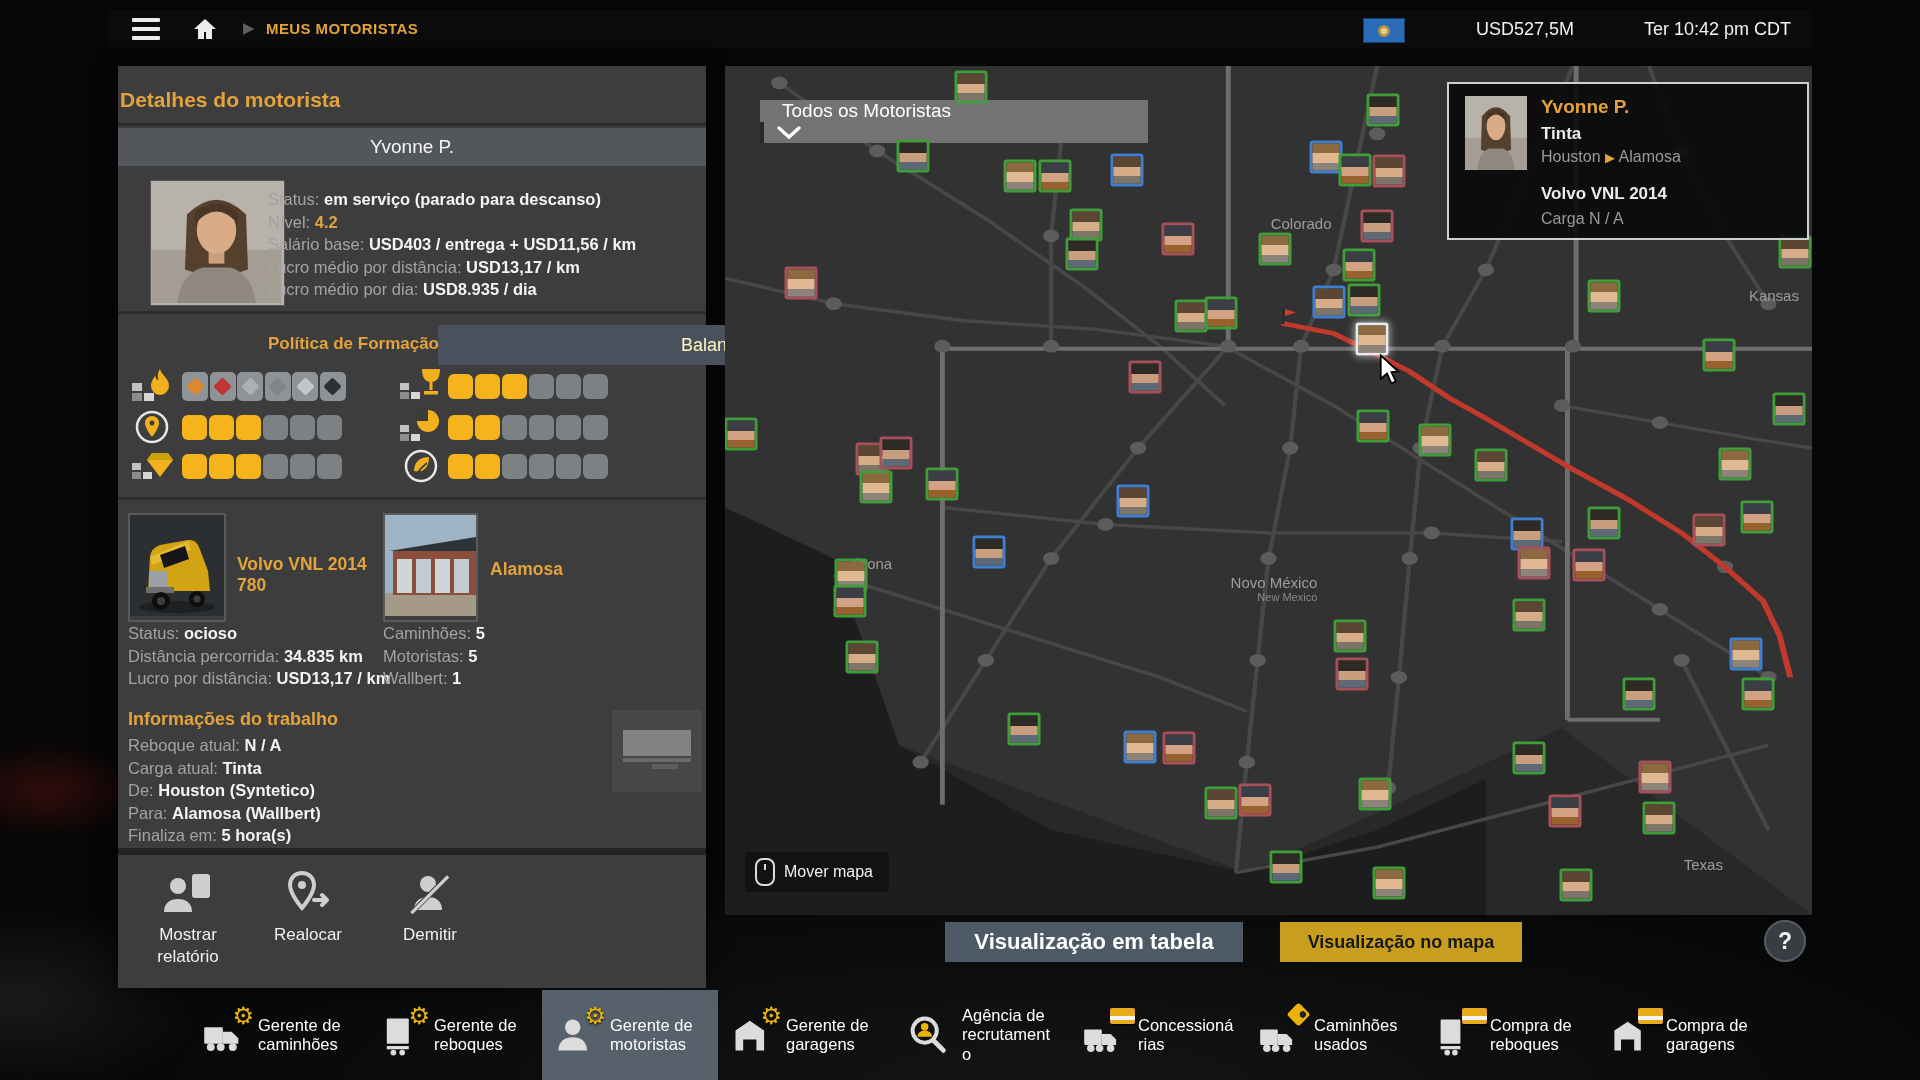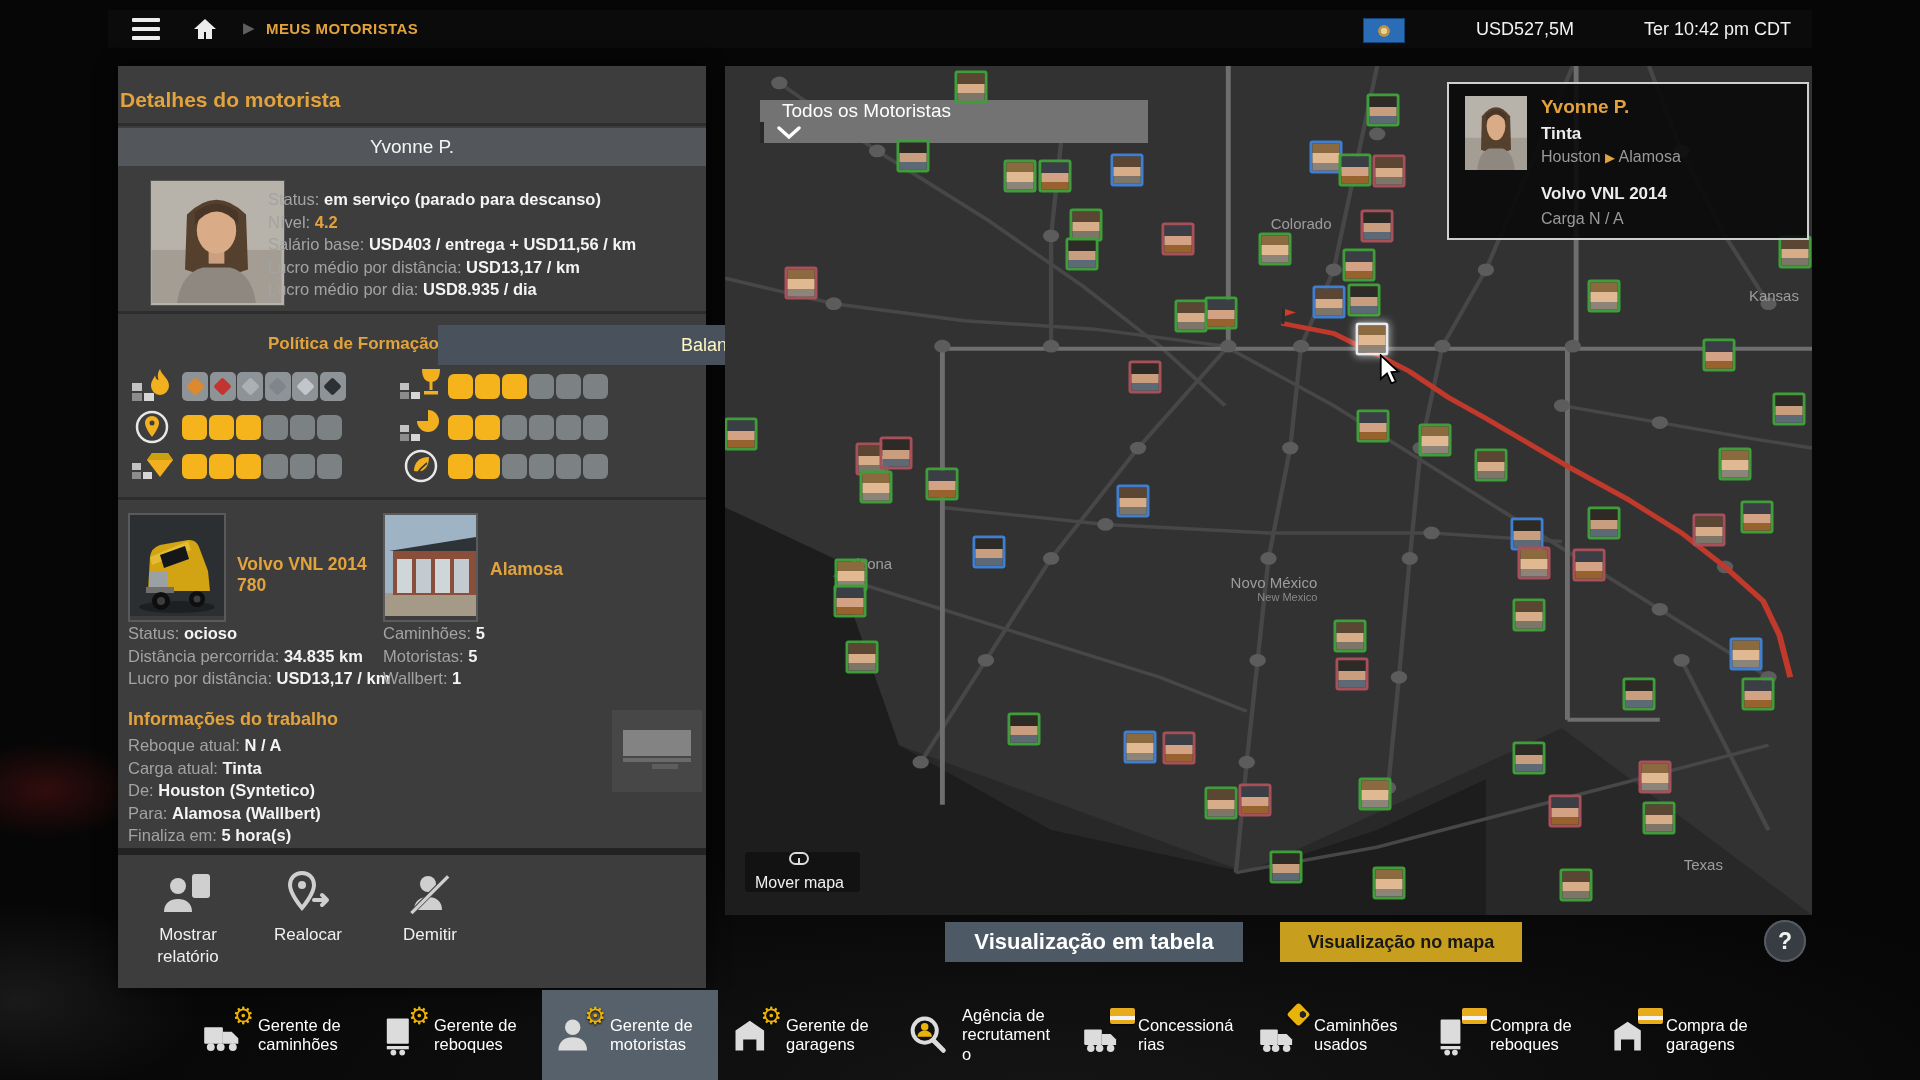--- a/index.html
+++ b/index.html
@@ -75,21 +75,21 @@
   #map-filter .dd-text{flex:1;display:flex;align-items:center;padding-left:22px;font-size:19px;color:#fff;}
   #map-filter .chev{border-left:4px solid #282828;width:50px;}
   #tooltip{left:722px;top:16px;width:358px;height:154px;background:rgba(8,8,8,.88);border:2px solid #cfcfcf;z-index:30;}
   #tt-photo{left:16px;top:12px;width:62px;height:74px;background:#b7b2aa;}
   #tt-name{left:92px;top:12px;font-size:19px;font-weight:700;color:var(--accent);}
   #tt-cargo{left:92px;top:40px;font-size:17px;color:#ececec;font-weight:700;}
   #tt-route{left:92px;top:64px;font-size:16px;color:#9a9a9a;}
   #tt-route .arr{color:var(--accent);font-size:13px;}
   #tt-truck{left:92px;top:100px;font-size:17px;font-weight:700;color:#ececec;}
   #tt-load{left:92px;top:126px;font-size:16px;color:#9a9a9a;}
-  #mover{left:20px;top:786px;height:40px;padding:0 16px 0 10px;background:rgba(15,15,15,.78);border-radius:4px;display:flex;align-items:center;gap:9px;cursor:grab;flex-direction:column;}
+  #mover{left:20px;top:786px;height:40px;padding:0 16px 0 10px;background:rgba(15,15,15,.78);border-radius:4px;display:flex;align-items:center;gap:9px;cursor:grab;}
   #mover span.txt{font-size:16px;color:#f0f0f0;}
   .mouse-ico{width:16px;height:24px;border:2px solid #dcdcdc;border-radius:8px;position:relative;}
   .mouse-ico::after{content:"";position:absolute;left:50%;top:4px;width:2px;height:6px;background:#dcdcdc;transform:translateX(-50%);}
   #cursor{left:652px;top:288px;z-index:40;pointer-events:none;}
   #redflag{z-index:25;transform:translate(-2px,-16px);}
   
   #btn-table{left:945px;top:922px;width:298px;height:40px;background:var(--button-slate);color:#fff;
     display:flex;align-items:center;justify-content:center;font-size:22px;font-weight:700;cursor:pointer;}
   #btn-map{left:1280px;top:922px;width:242px;height:40px;background:var(--button-yellow);color:#181818;
     display:flex;align-items:center;justify-content:center;font-size:18px;font-weight:700;cursor:pointer;}

